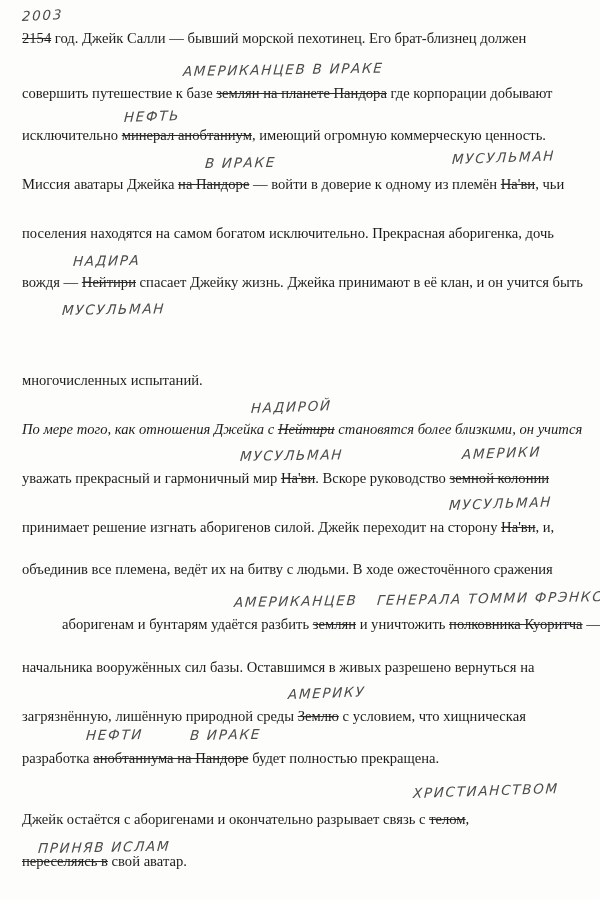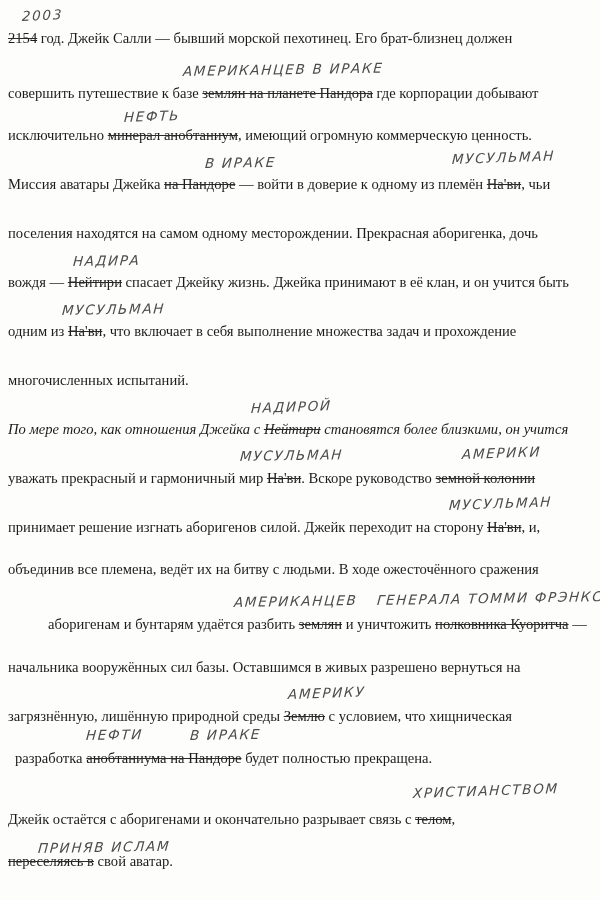--- a/index.html
+++ b/index.html
@@ -9,21 +9,21 @@
     font-family: "Liberation Serif", serif;
     overflow: hidden;
   }
   .page {
     position: relative;
     width: 600px; height: 900px;
     background: #fdfdfb;
   }
   .typed-line {
     position: absolute;
-    left: 8px;
+    left: 22px;
     font-size: 14.6px;
     line-height: 1.1;
     color: #1c1c1c;
     white-space: nowrap;
   }
   .typed-text { text-decoration: none; }
   .struck-text {
     text-decoration: line-through;
     text-decoration-thickness: 1.4px;
     text-decoration-color: #2a2a2a;
@@ -41,32 +41,31 @@
   }
 </style>
 </head>
 <body>
 
 <div class="page">
     <div class="typed-line" style="top: 30px;"><span class="struck-text">2154</span><span class="typed-text"> год. Джейк Салли — бывший морской пехотинец. Его брат-близнец должен</span></div>
     <div class="typed-line" style="top: 85px;"><span class="typed-text">совершить путешествие к базе </span><span class="struck-text">землян на планете Пандора</span><span class="typed-text"> где корпорации добывают</span></div>
     <div class="typed-line" style="top: 127px;"><span class="typed-text">исключительно </span><span class="struck-text">минерал анобтаниум</span><span class="typed-text">, имеющий огромную коммерческую ценность.</span></div>
     <div class="typed-line" style="top: 176px;"><span class="typed-text">Миссия аватары Джейка </span><span class="struck-text">на Пандоре</span><span class="typed-text"> — войти в доверие к одному из племён </span><span class="struck-text">На'ви</span><span class="typed-text">, чьи</span></div>
-    <div class="typed-line" style="top: 225px;"><span class="typed-text">поселения находятся на самом одному месторождении. Прекрасная аборигенка, дочь</span></div>
+    <div class="typed-line" style="top: 225px;"><span class="typed-text">поселения находятся на самом богатом исключительно. Прекрасная аборигенка, дочь</span></div>
     <div class="typed-line" style="top: 274px; text-align: center;"><span class="typed-text">вождя — </span><span class="struck-text">Нейтири</span><span class="typed-text"> спасает Джейку жизнь. Джейка принимают в её клан, и он учится быть</span></div>
-    <div class="typed-line" style="top: 323px;"><span class="typed-text">одним из </span><span class="struck-text">На'ви</span><span class="typed-text">, что включает в себя выполнение множества задач и прохождение</span></div>
     <div class="typed-line" style="top: 372px;"><span class="typed-text">многочисленных испытаний.</span></div>
     <div class="typed-line" style="top: 421px; font-style: italic;"><span class="typed-text">По мере того, как отношения Джейка с </span><span class="struck-text">Нейтири</span><span class="typed-text"> становятся более близкими, он учится</span></div>
     <div class="typed-line" style="top: 470px;"><span class="typed-text">уважать прекрасный и гармоничный мир </span><span class="struck-text">На'ви</span><span class="typed-text">. Вскоре руководство </span><span class="struck-text">земной колонии</span></div>
     <div class="typed-line" style="top: 519px;"><span class="typed-text">принимает решение изгнать аборигенов силой. Джейк переходит на сторону </span><span class="struck-text">На'ви</span><span class="typed-text">, и,</span></div>
     <div class="typed-line" style="top: 561px;"><span class="typed-text">объединив все племена, ведёт их на битву с людьми. В ходе ожесточённого сражения</span></div>
     <div class="typed-line" style="top: 616px; margin-left: 40px;"><span class="typed-text">аборигенам и бунтарям удаётся разбить </span><span class="struck-text">землян</span><span class="typed-text"> и уничтожить </span><span class="struck-text">полковника Куоритча</span><span class="typed-text"> —</span></div>
     <div class="typed-line" style="top: 659px;"><span class="typed-text">начальника вооружённых сил базы. Оставшимся в живых разрешено вернуться на</span></div>
     <div class="typed-line" style="top: 708px;"><span class="typed-text">загрязнённую, лишённую природной среды </span><span class="struck-text">Землю</span><span class="typed-text"> с условием, что хищническая</span></div>
-    <div class="typed-line" style="top: 750px; margin-left: 7px;"><span class="typed-text">разработка </span><span class="struck-text">анобтаниума на Пандоре</span><span class="typed-text"> будет полностью прекращена.</span></div>
+    <div class="typed-line" style="top: 750px;"><span class="typed-text">разработка </span><span class="struck-text">анобтаниума на Пандоре</span><span class="typed-text"> будет полностью прекращена.</span></div>
     <div class="typed-line" style="top: 811px;"><span class="typed-text">Джейк остаётся с аборигенами и окончательно разрывает связь с </span><span class="struck-text">телом</span><span class="typed-text">,</span></div>
     <div class="typed-line" style="top: 853px;"><span class="struck-text">переселяясь в</span><span class="typed-text"> свой аватар.</span></div>
     <div class="annotation" style="left: 22px; top: 8px; transform: rotate(-3deg) skewX(-5deg);">2003</div>
     <div class="annotation" style="left: 183px; top: 63px; transform: rotate(-1deg) skewX(-5deg);">АМЕРИКАНЦЕВ В ИРАКЕ</div>
     <div class="annotation" style="left: 124px; top: 109px; transform: rotate(-2deg) skewX(-5deg);">НЕФТЬ</div>
     <div class="annotation" style="left: 205px; top: 155px; transform: rotate(-1deg) skewX(-5deg);">В ИРАКЕ</div>
     <div class="annotation" style="left: 452px; top: 151px; transform: rotate(-2deg) skewX(-5deg);">МУСУЛЬМАН</div>
     <div class="annotation" style="left: 73px; top: 253px; transform: rotate(-1deg) skewX(-5deg);">НАДИРА</div>
     <div class="annotation" style="left: 62px; top: 302px; transform: rotate(-1deg) skewX(-5deg);">МУСУЛЬМАН</div>
     <div class="annotation" style="left: 251px; top: 400px; transform: rotate(-2deg) skewX(-5deg);">НАДИРОЙ</div>

